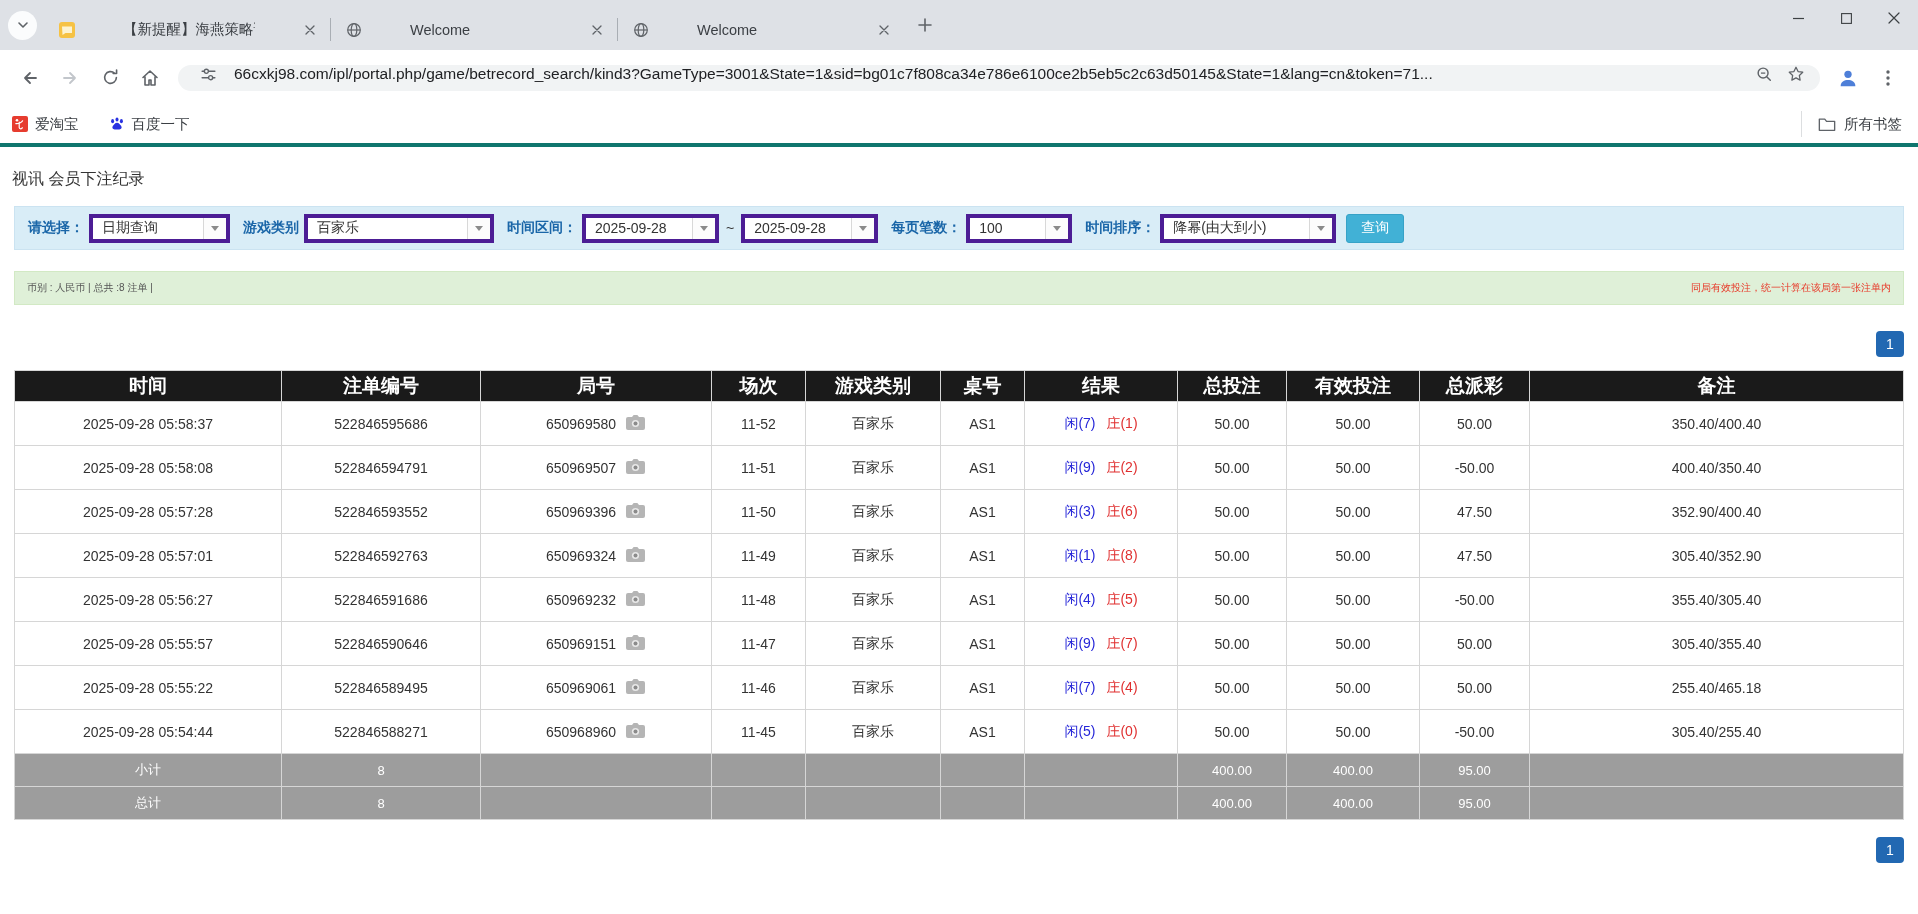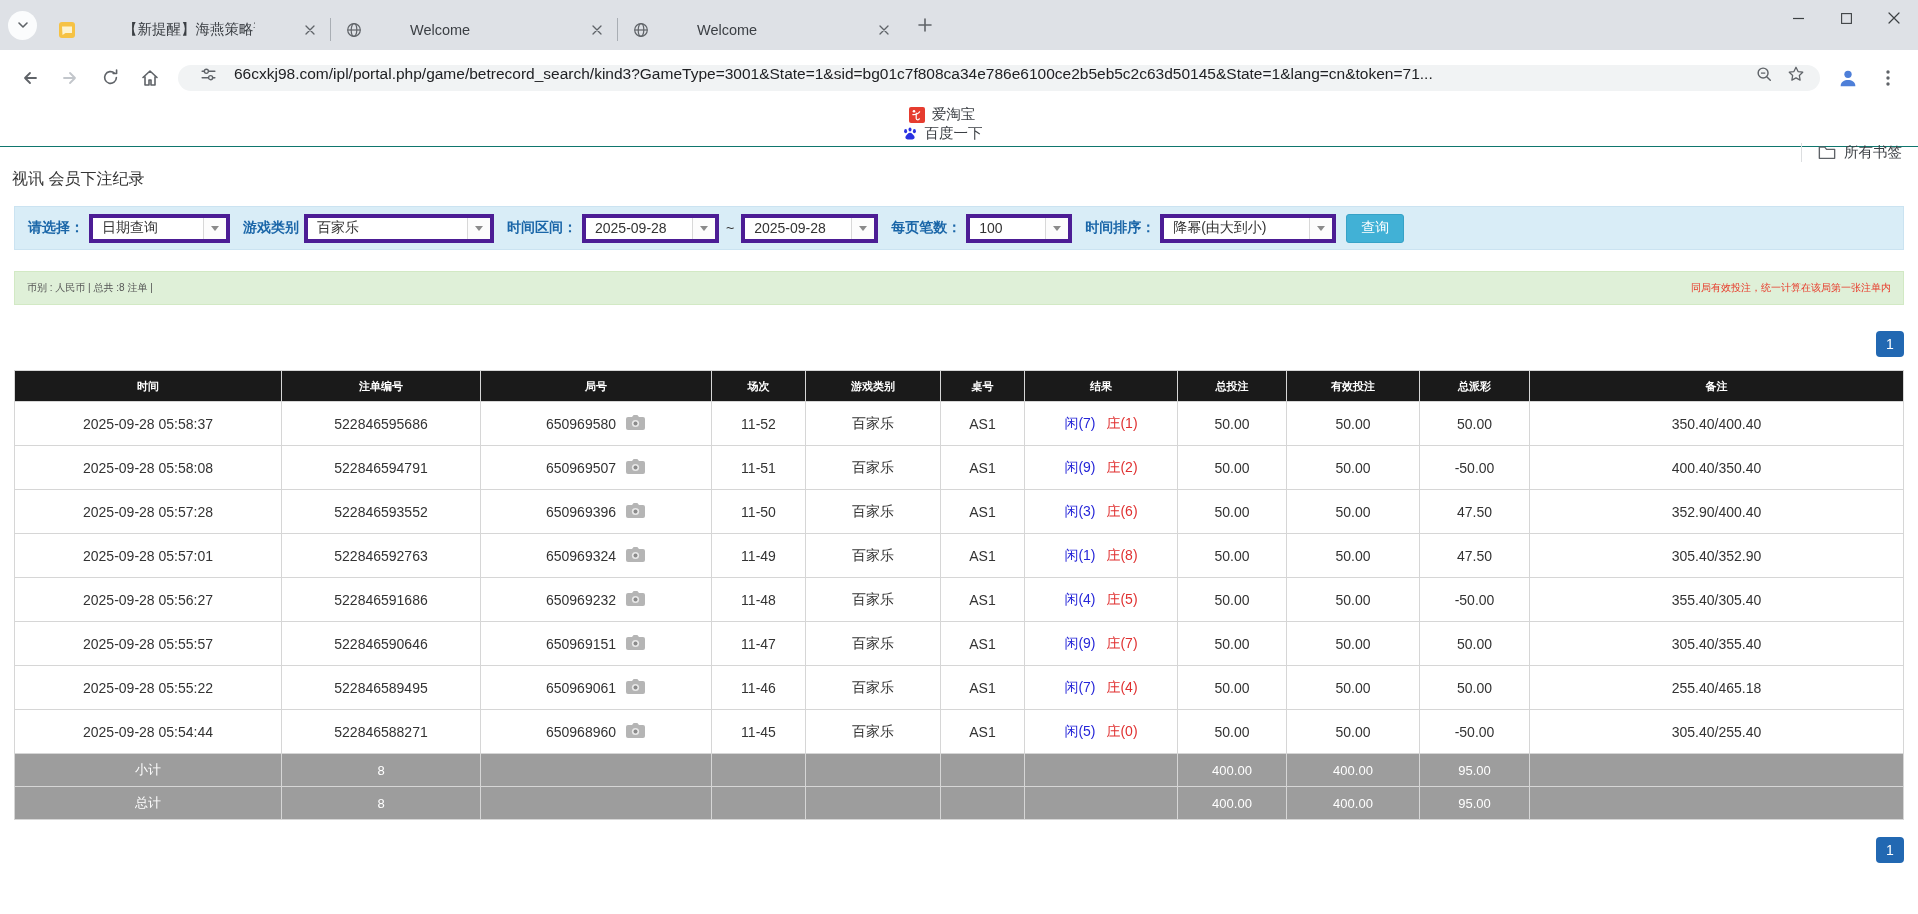--- a/index.html
+++ b/index.html
@@ -27,21 +27,21 @@
   .toolbar { height:55px; background:#fff; display:flex; align-items:center; padding:0 10px; }
   .nav-btn { width:40px; height:40px; border-radius:50%; display:flex; align-items:center;
              justify-content:center; flex:none; }
   .omnibox { flex:1; min-width:0; height:26px; background:#f1f3f4; border-radius:21px; display:flex;
              align-items:center; padding:0 8px 7px 14px; margin:0 8px; }
   .url-text { flex:1; min-width:0; white-space:nowrap; overflow:hidden; font-size:15.5px;
               color:#202124; margin:0 10px; }
   .omni-icon { width:32px; height:32px; display:flex; align-items:center; justify-content:center; flex:none; }
 
   .bookmarks-bar { height:42px; background:#fff; display:flex; align-items:center;
-                   padding:0 16px 0 12px; border-bottom:1px solid #0f766e;flex-direction:column; }
+                   padding:0 16px 0 12px; border-bottom:4px solid #0f766e; }
   .bm-item { display:flex; align-items:center; margin-right:30px; font-size:14.5px; color:#3b3f44; }
   .bm-icon { margin-right:7px; display:flex; }
   .bm-all { margin-left:auto; display:flex; align-items:center; font-size:14.5px; color:#3b3f44;
             padding-left:16px; border-left:1px solid #dcdee0; height:26px; }
   .bm-all .bm-icon { margin-right:8px; }
 
   
   .page-title { margin:22px 0 0 12px; font-size:16px; font-weight:400; color:#333; }
 
   .filter-bar { margin:16px 14px 0; height:44px; background:#d9edf7; border:1px solid #cbe3f1;
@@ -65,21 +65,21 @@
                  display:flex; align-items:center; padding:0 12px; font-size:10px; color:#555; }
   .summary-note { margin-left:auto; color:#e83a2a; }
 
   .pager { margin:26px 14px 0; display:flex; justify-content:flex-end; }
   .pager.bottom { margin-top:17px; }
   .page-btn { min-width:28px; height:26px; padding:0 5px; background:#2268b2; border-radius:4px;
               color:#fff; font-size:14px; display:flex; align-items:center; justify-content:center; }
 
   .records { margin:13px 14px 0; width:1890px; border-collapse:collapse; table-layout:fixed; }
   .records th, .records td { border:1px solid #d6d6d6; }
-  .records thead th { background:#1a1a1a; color:#fff; font-size:11px; font-weight:bold; height:31px; }
+  .records thead th { background:#1a1a1a; color:#fff; font-size:19px; font-weight:bold; height:31px; }
   .records tbody td { height:44px; text-align:center; font-size:14px; color:#333; background:#fff; }
   .records tfoot td { background:#9d9d9d; color:#fff; text-align:center; font-size:13px; height:33px; }
   .round-wrap { display:flex; align-items:center; justify-content:center; gap:9px; }
   .result-player { color:#2626d8; }
   .result-banker { color:#e03030; margin-left:7px; }
   .cell-total-bet { color:#2a7cd0; }
   .neg { color:#e03030; }
 </style>
 </head>
 <body>

